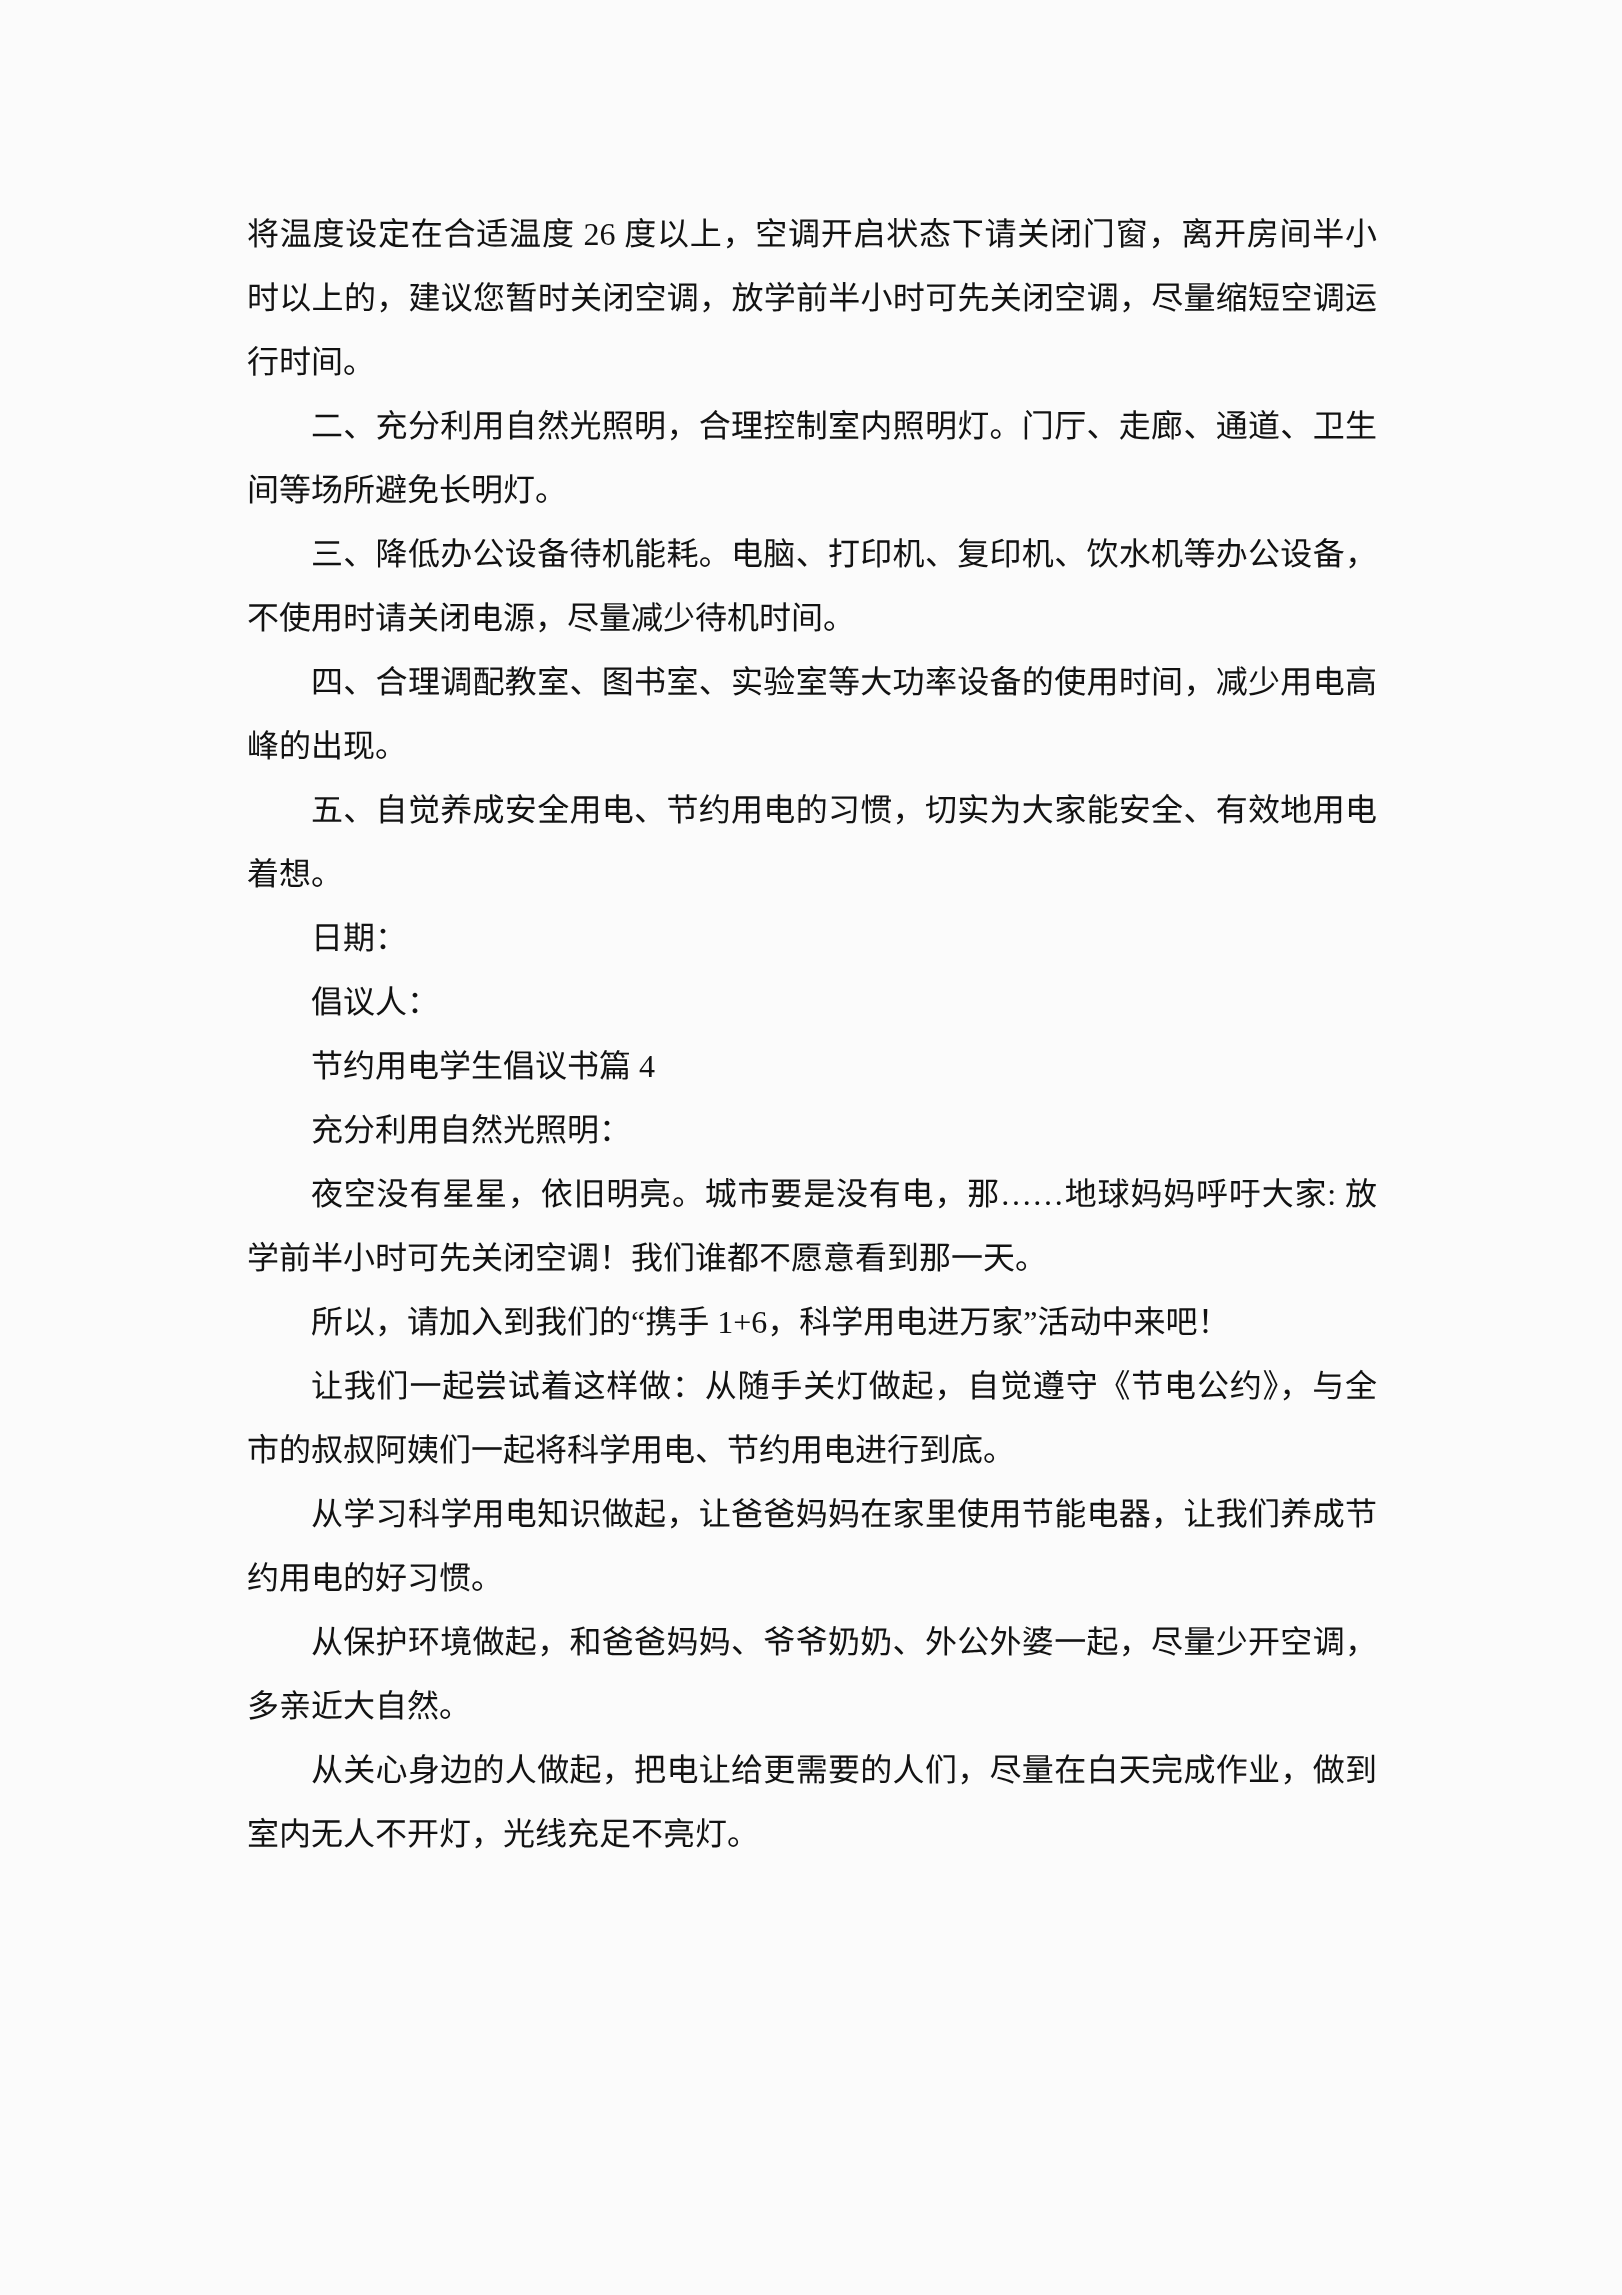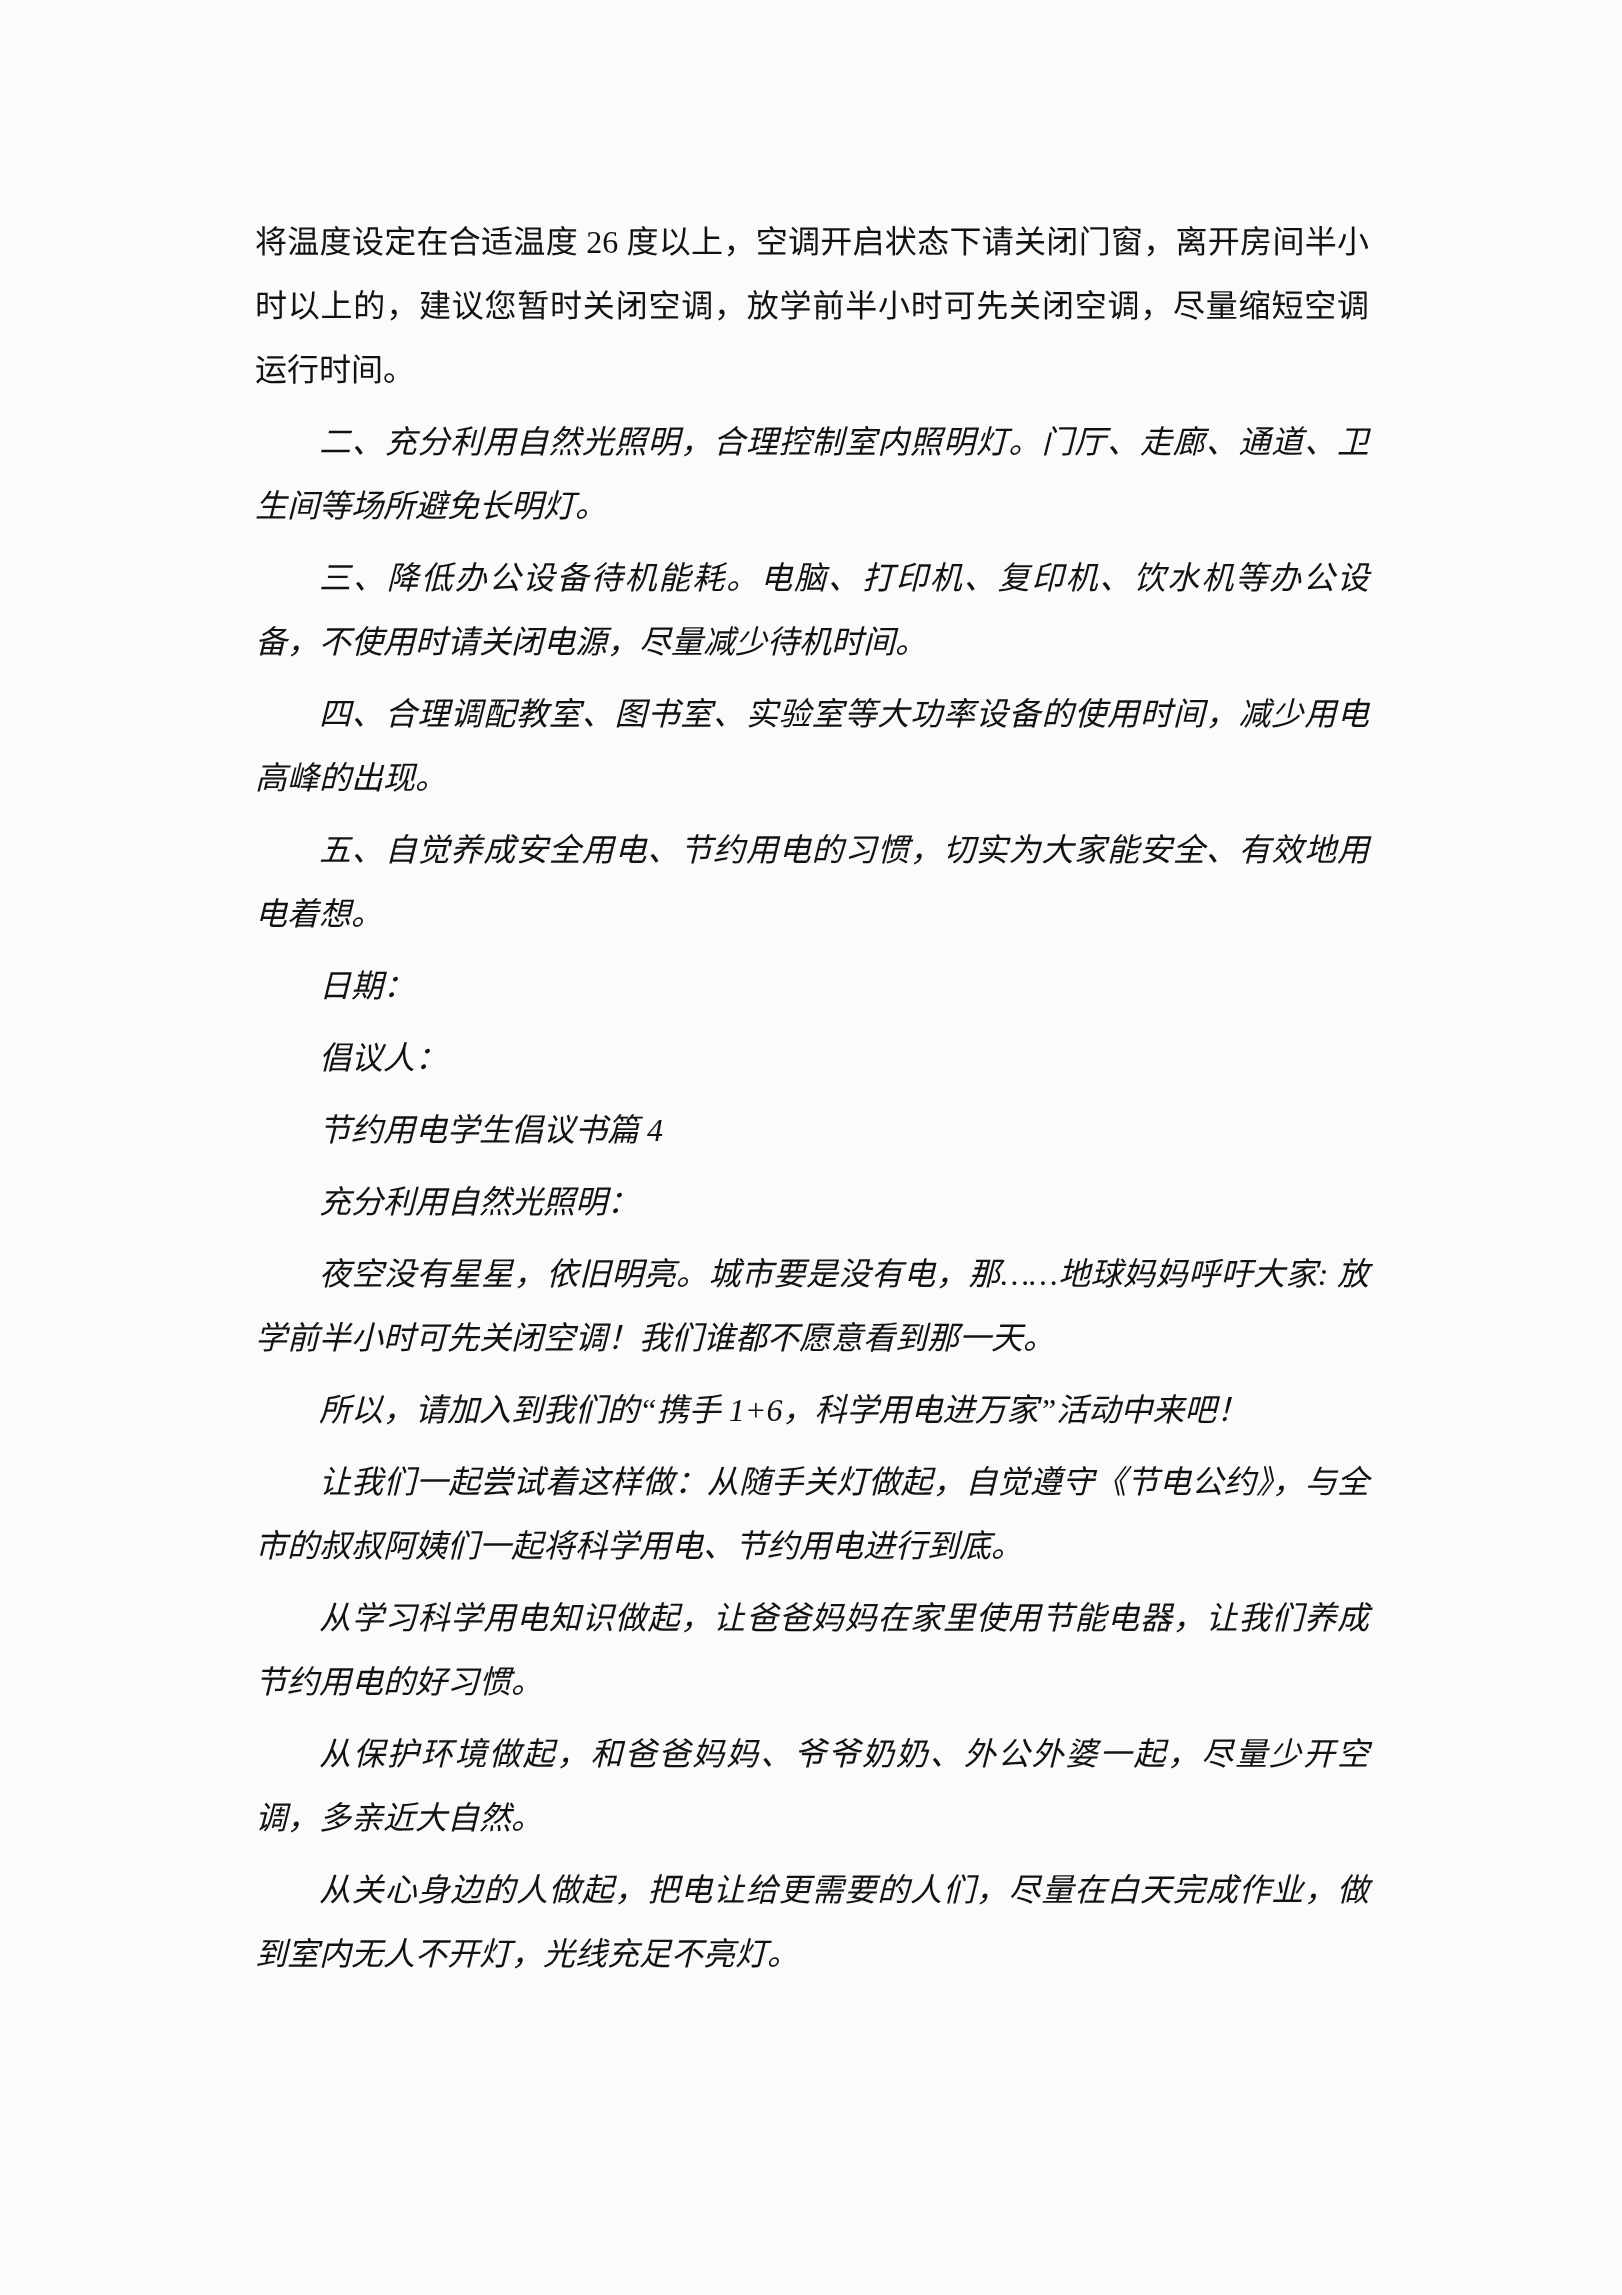--- a/index.html
+++ b/index.html
@@ -13,30 +13,29 @@
     font-family: "Liberation Serif", "DejaVu Serif", serif;
   }
   .page {
     box-sizing: border-box;
     width: 1623px;
     height: 2295px;
     padding: 202px 246px 0 247px;
     overflow: hidden;
   }
   .doc p {
-    margin: 8px;
+    margin: 0;
     font-size: 32px;
     line-height: 64px;
     color: #121212;
     text-align: justify;
     word-break: break-all;
   }
   .doc p.indent {
     text-indent: 2em;
-    font-style: italic;
   }
 </style>
 </head>
 <body>
 
 <div class="page">
   <div class="doc">
     <p>将温度设定在合适温度 26 度以上，空调开启状态下请关闭门窗，离开房间半小时以上的，建议您暂时关闭空调，放学前半小时可先关闭空调，尽量缩短空调运行时间。</p>
     <p class="indent">二、充分利用自然光照明，合理控制室内照明灯。门厅、走廊、通道、卫生间等场所避免长明灯。</p>
     <p class="indent">三、降低办公设备待机能耗。电脑、打印机、复印机、饮水机等办公设备，不使用时请关闭电源，尽量减少待机时间。</p>

